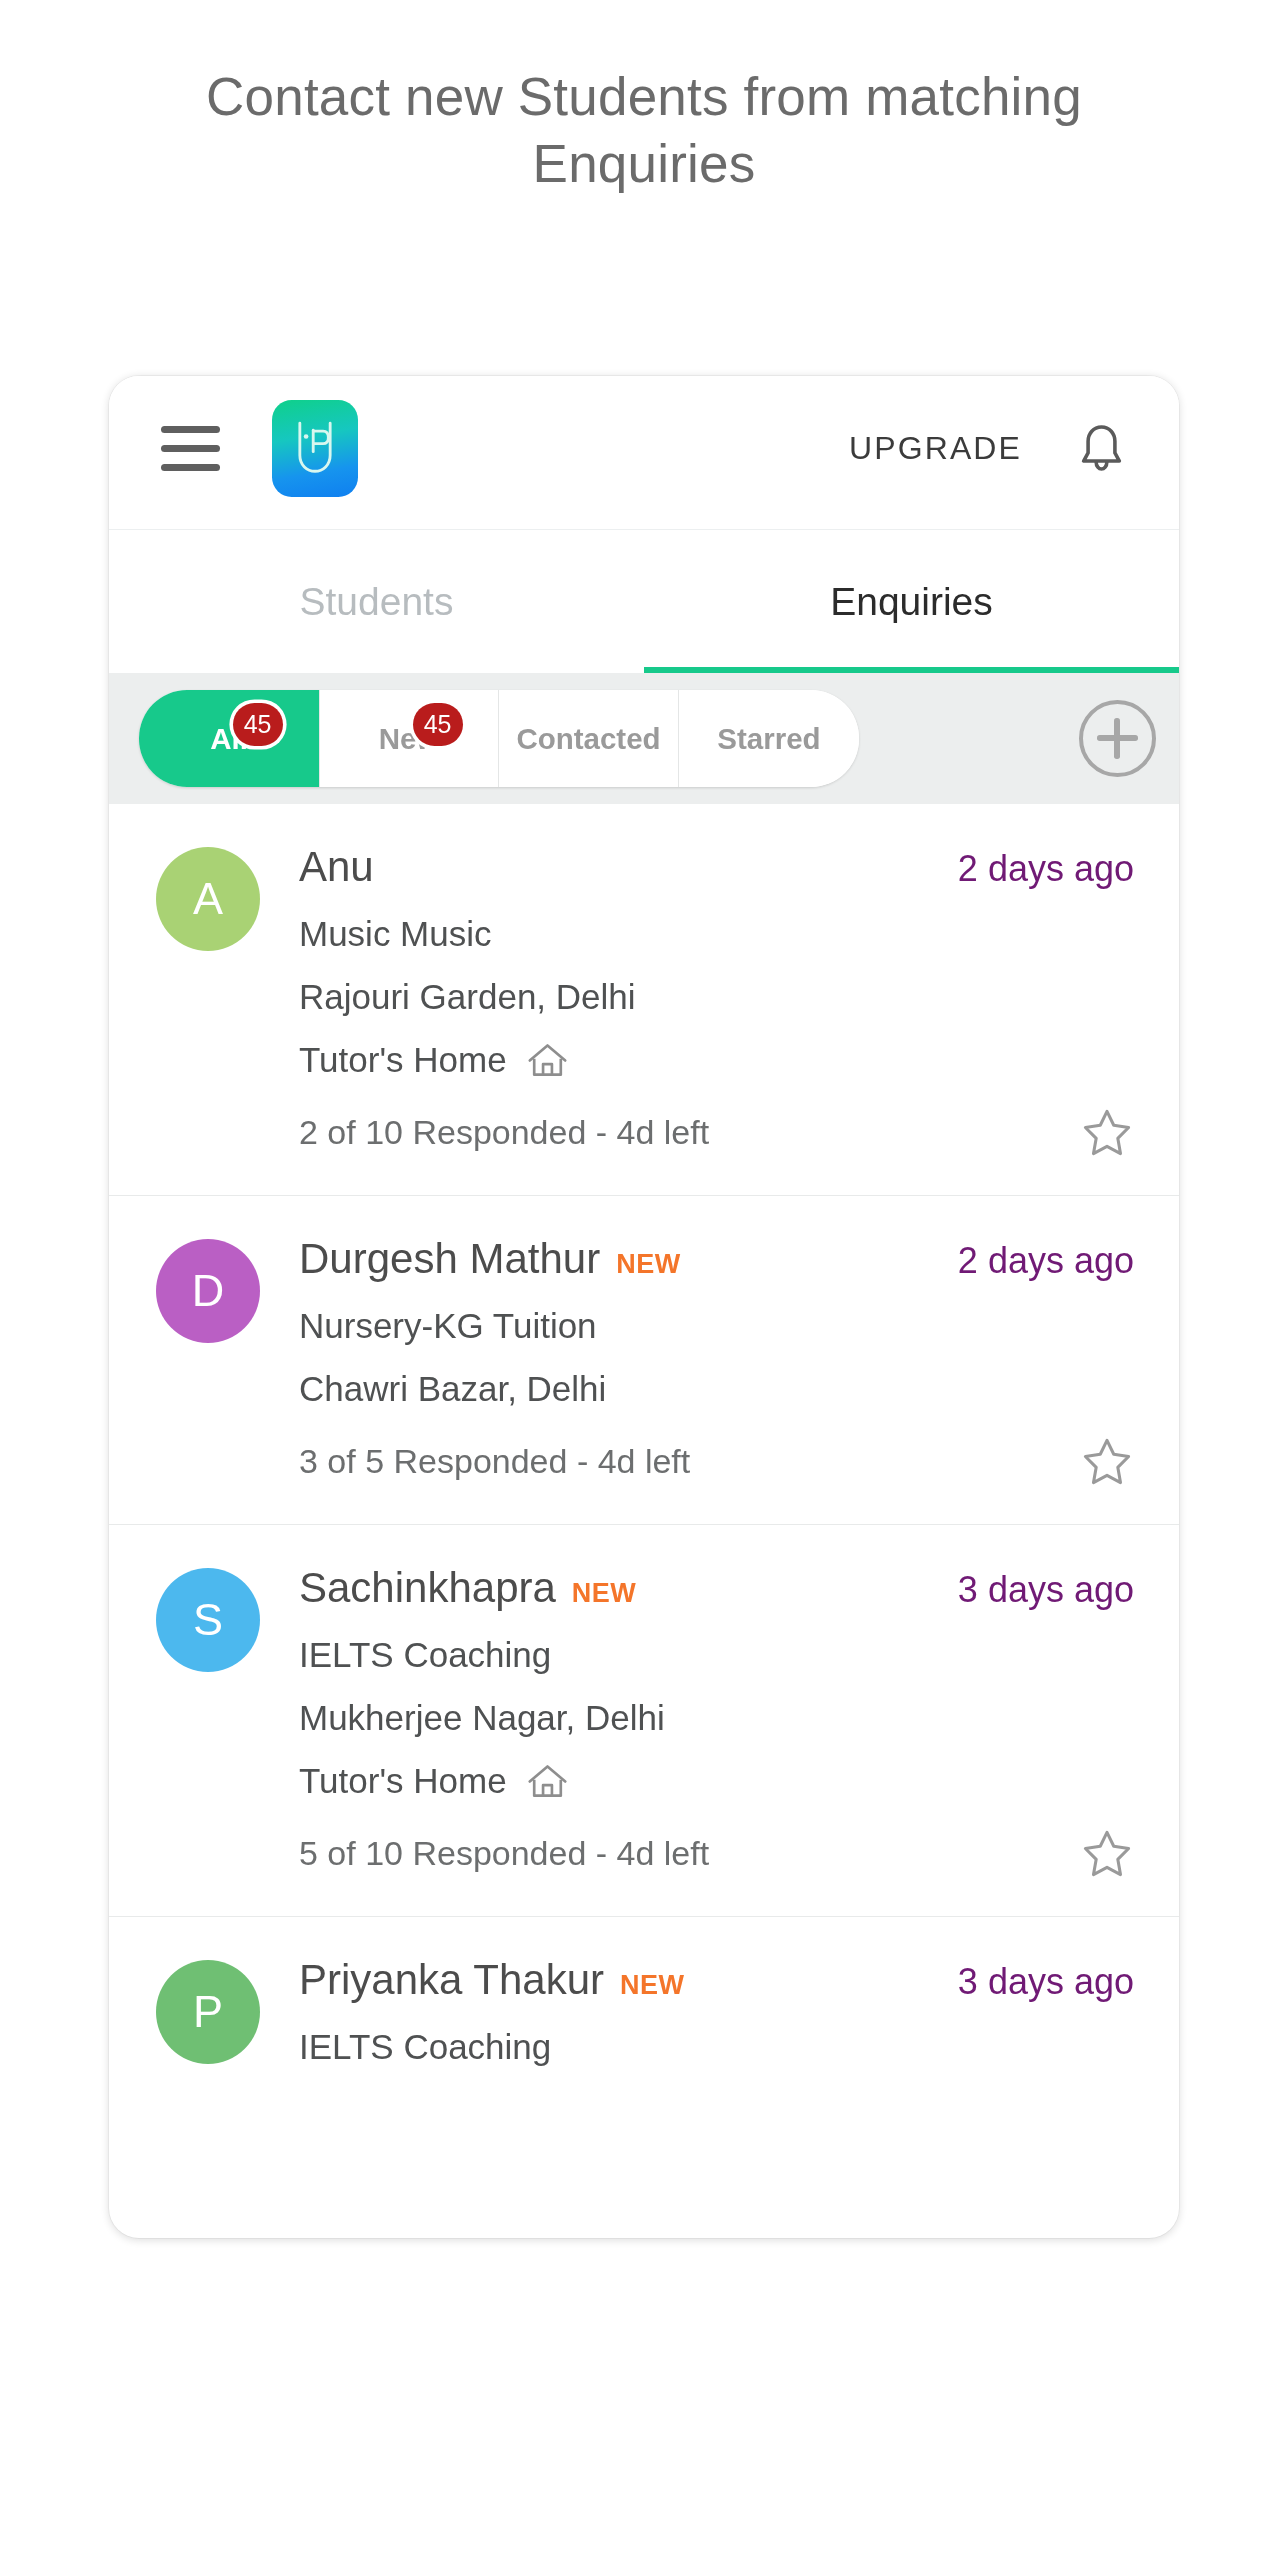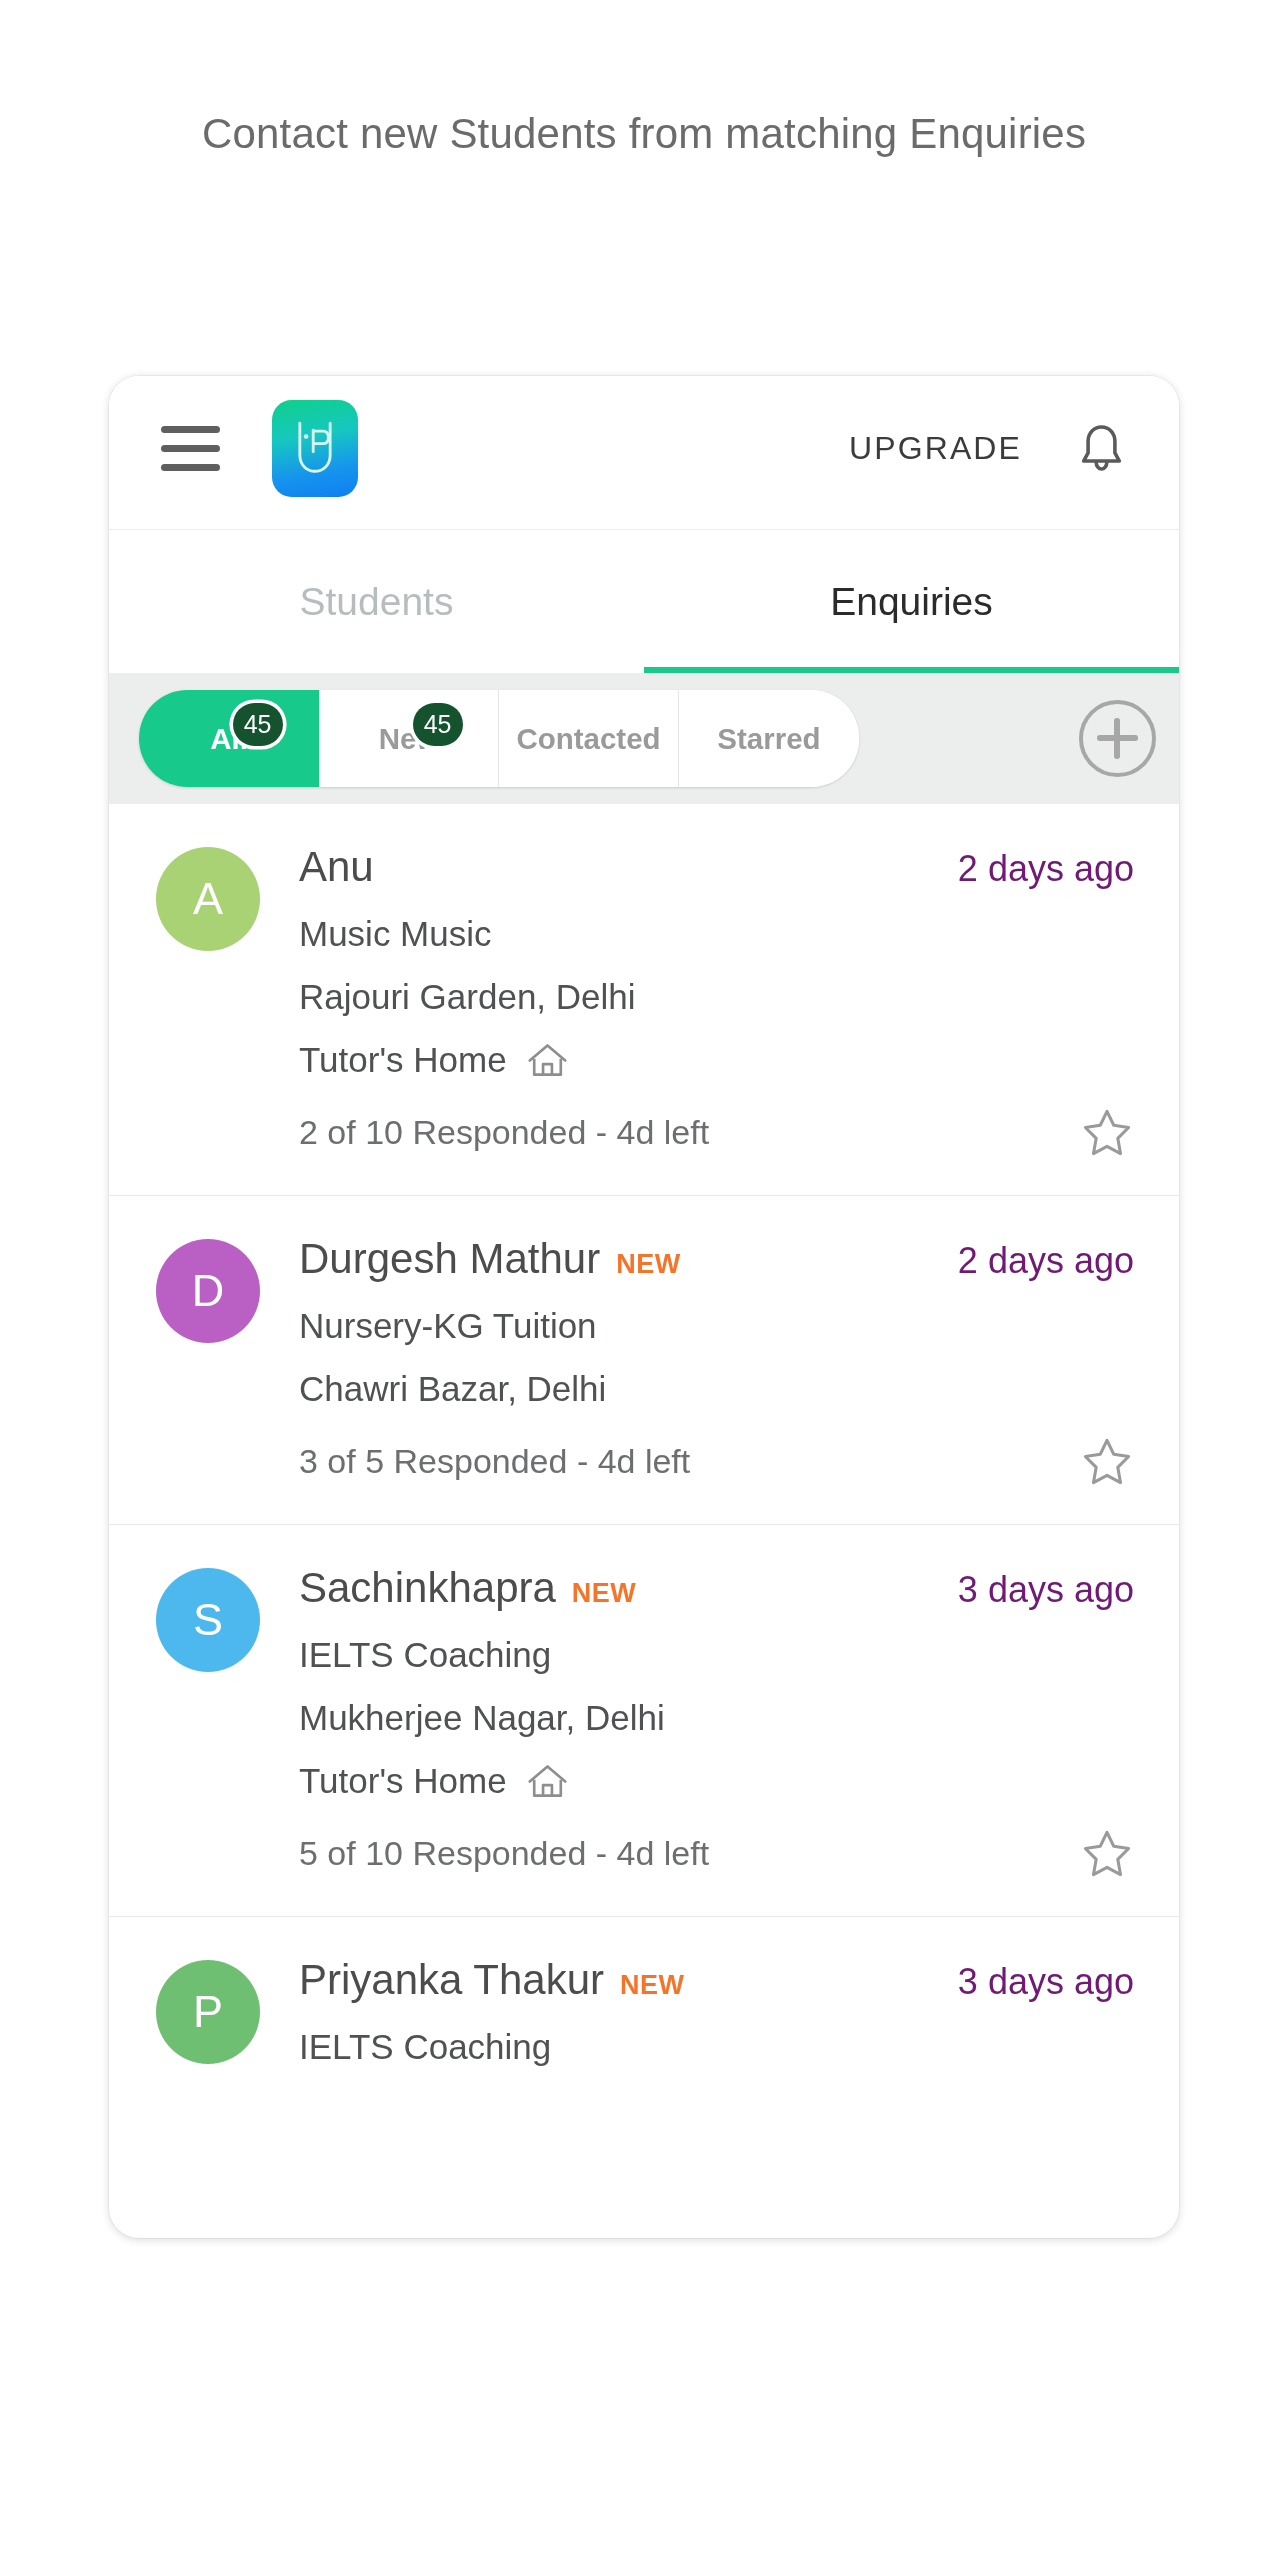--- a/index.html
+++ b/index.html
@@ -14,27 +14,26 @@
     position: relative;
     width: 1288px; height: 2576px;
     background: #ffffff;
   }
 
   
   .headline {
     position: absolute;
     top: 64px; left: 0; right: 0;
     text-align: center;
-    font-size: 42px;
+    font-size: 53px;
     line-height: 1.26;
     font-weight: 400;
     color: #6b6b6b;
     letter-spacing: 0.2px;
     padding: 0 125px;
-    margin-top: 44px;
   }
 
   
   .phone {
     position: absolute;
     left: 109px;
     top: 376px;
     width: 1070px;
     height: 1862px;
     background: #ffffff;
@@ -136,21 +135,21 @@
     color: #ffffff;
     font-weight: 700;
   }
   .chip .count {
     position: absolute;
     top: 12.5px;
     left: 50%;
     margin-left: 3.6px;
     min-width: 50px; height: 43px;
     border-radius: 23px;
-    background: #14532d;
+    background: #b91c1c;
     color: #fff;
     font-size: 25px;
     font-weight: 400;
     display:flex; align-items:center; justify-content:center;
     padding: 0 9px;
     box-shadow: 0 0 0 3.6px #fff;
   }
   .chip.active .count { box-shadow: 0 0 0 3.6px #fff; }
 
   .addbtn {

